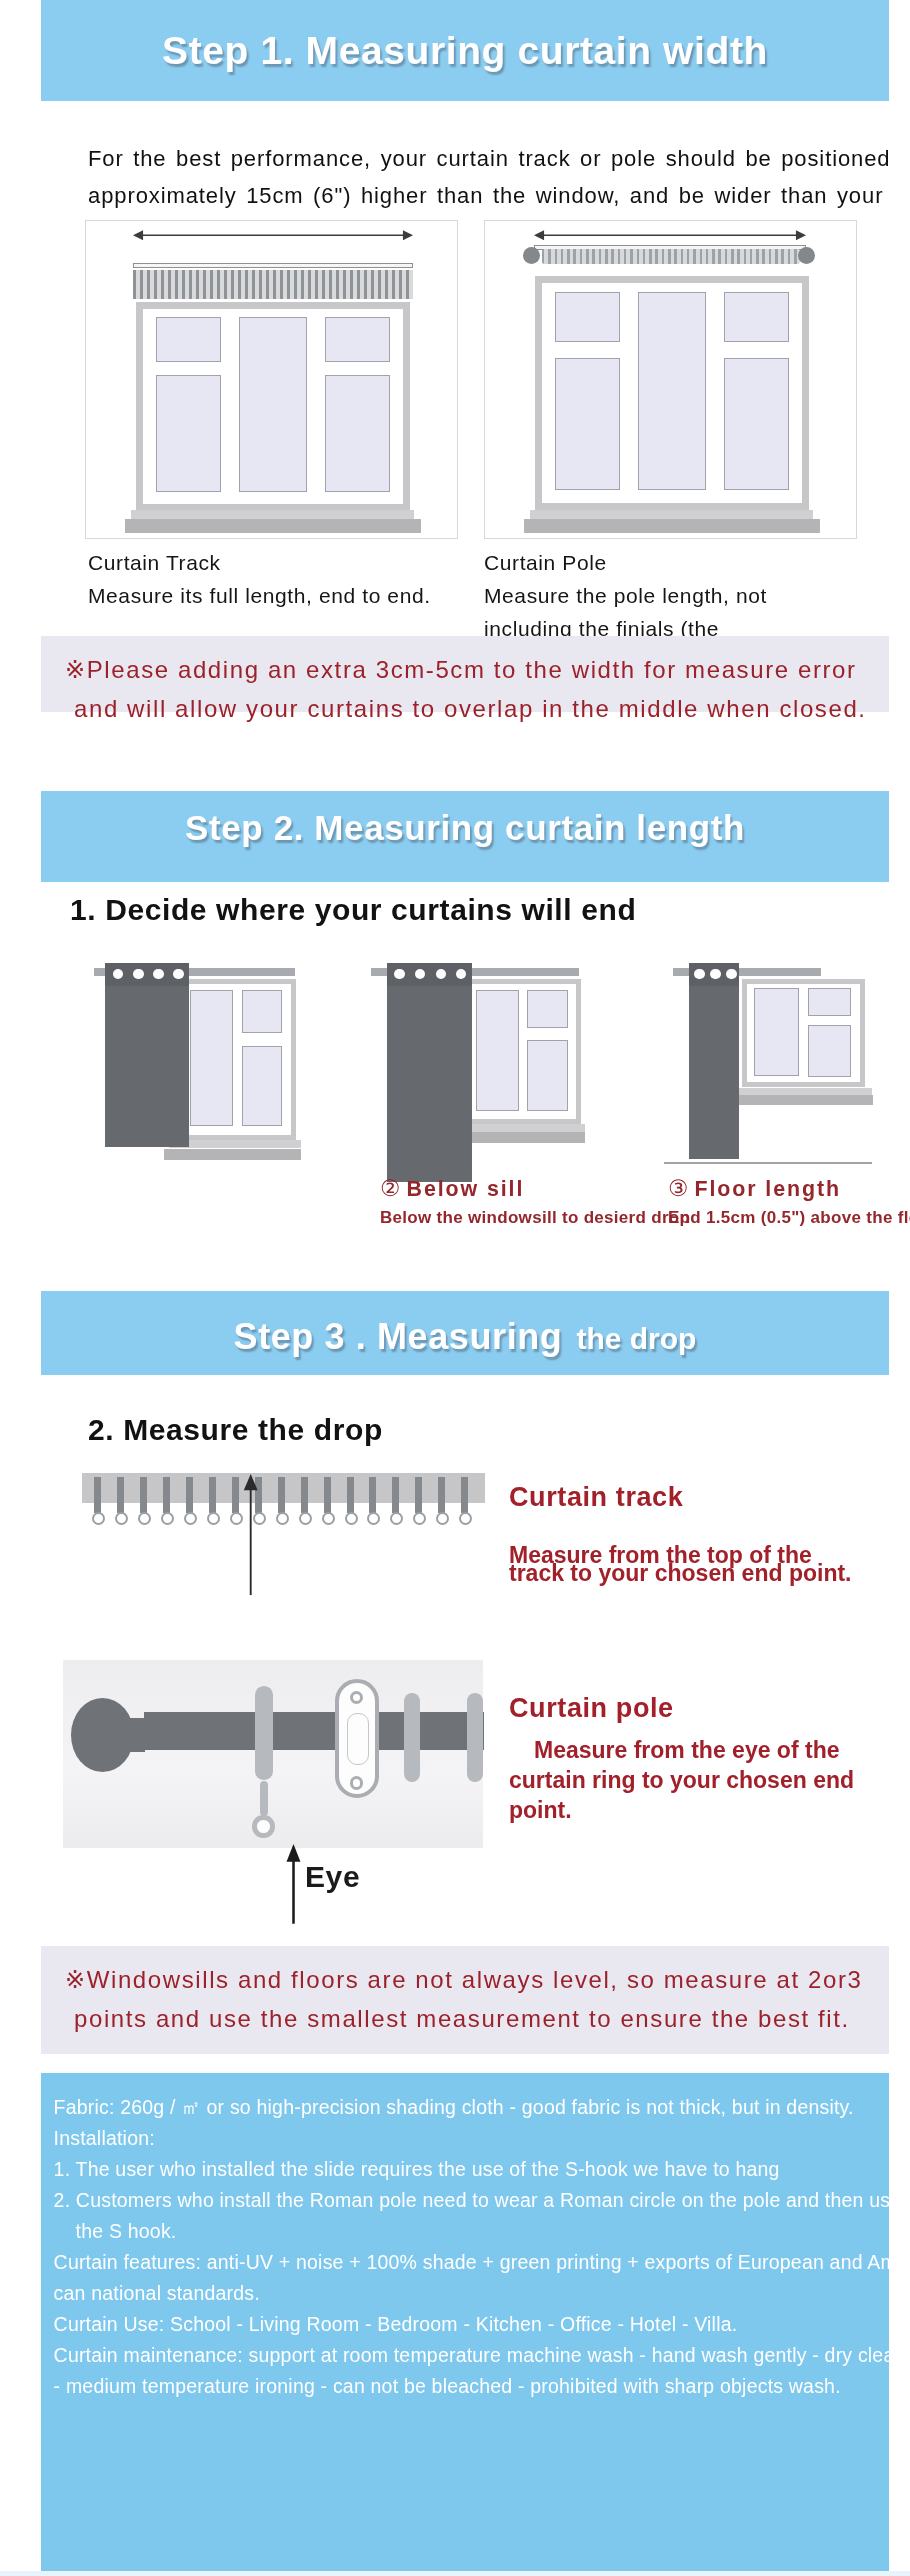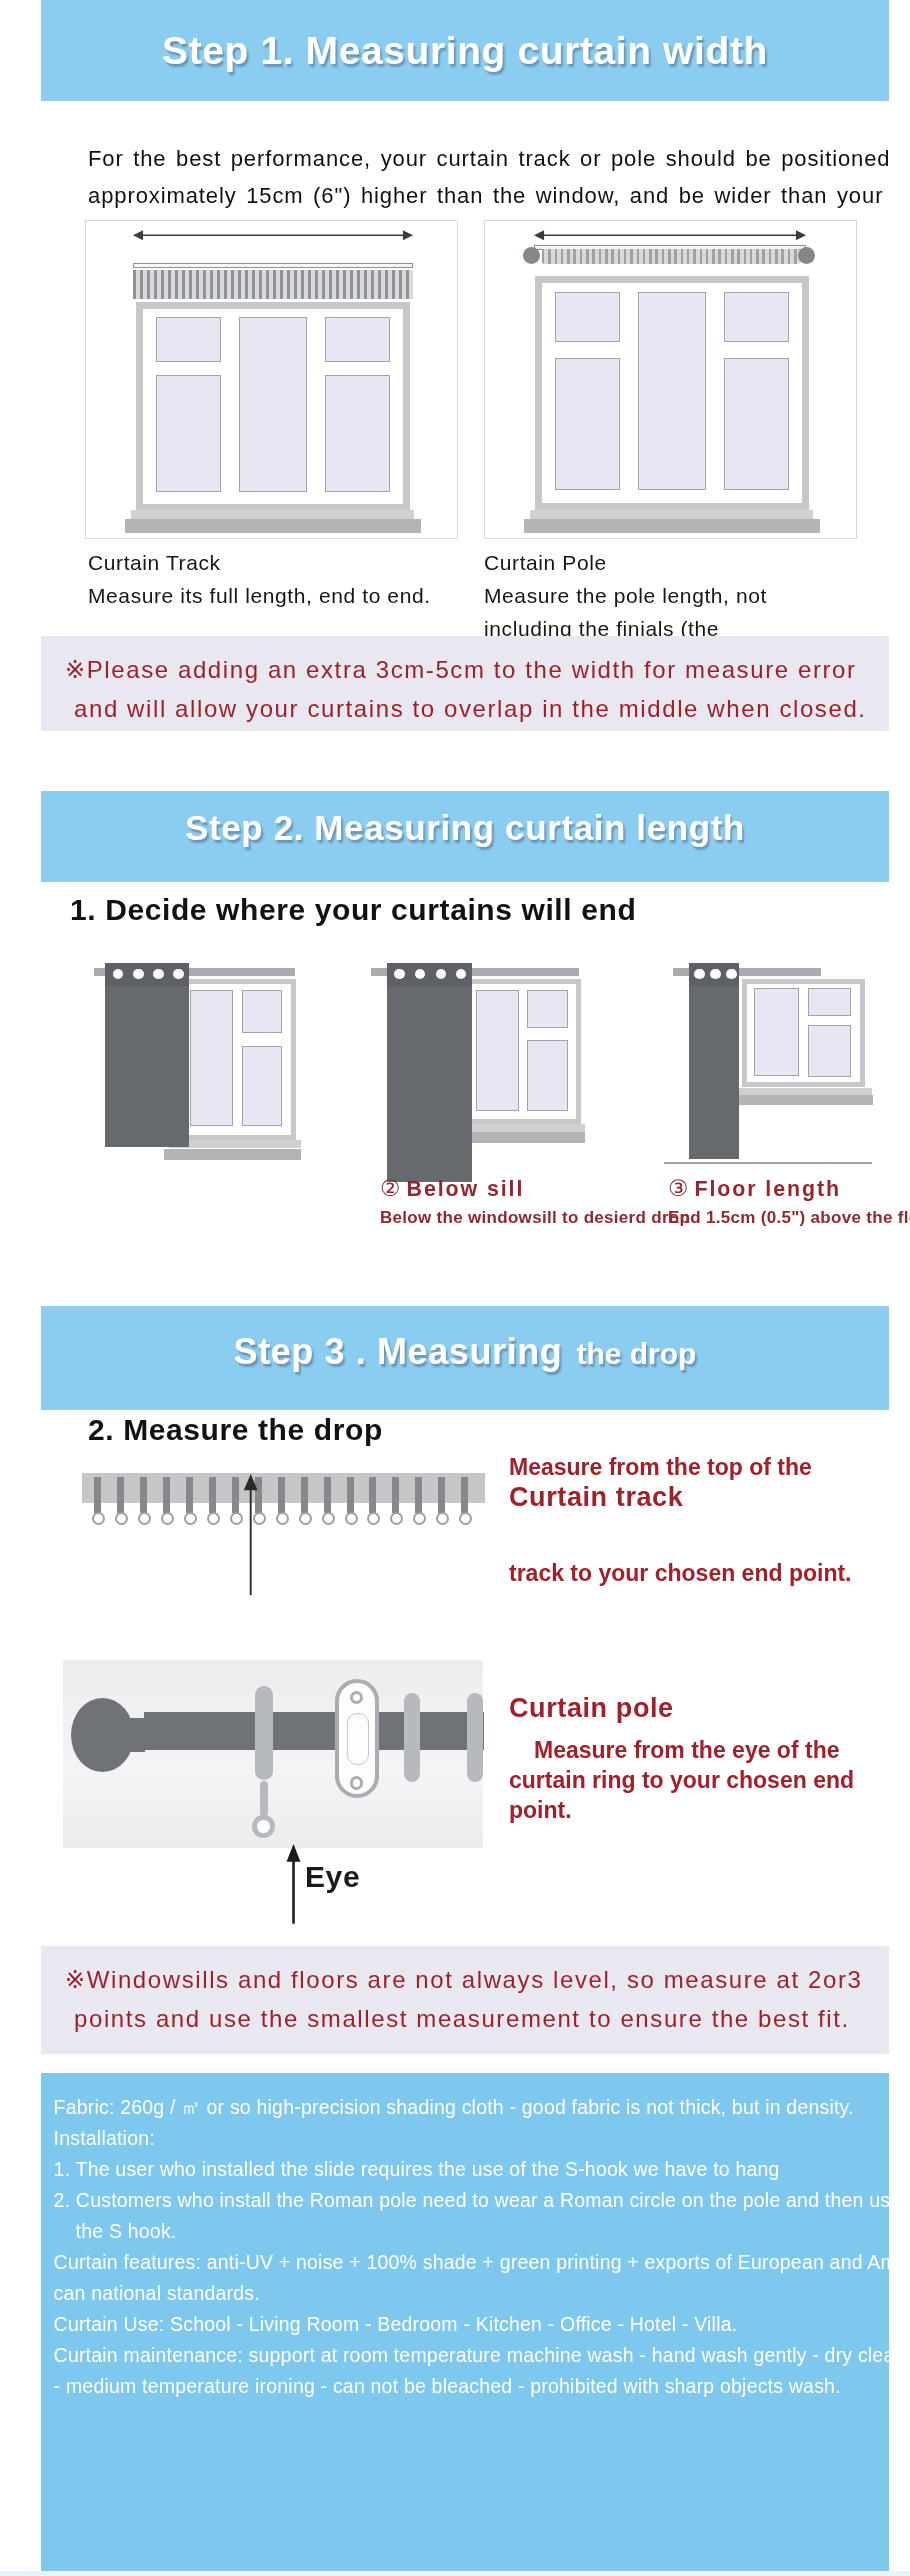--- a/index.html
+++ b/index.html
@@ -5,21 +5,21 @@
   html,body{margin:0;padding:0;background:#ffffff;}
   #page{position:relative;width:910px;height:2576px;background:#ffffff;overflow:hidden;
         font-family:"Liberation Sans","DejaVu Sans",sans-serif;}
 
   
   .banner{position:absolute;left:41px;width:848px;background:#8bcdf0;color:#ffffff;
           font-weight:bold;text-align:center;white-space:nowrap;
           text-shadow:1.9px 2.5px 1.9px rgba(90,120,145,.65);letter-spacing:0.6px;}
   #banner1{top:0;height:101px;line-height:101px;font-size:39px;}
   #banner2{top:791px;height:91px;line-height:74px;font-size:35px;}
-  #banner3{top:1291px;height:104px;line-height:92px;font-size:36px;margin-top:15px;}
+  #banner3{top:1291px;height:84px;line-height:92px;font-size:36px;}
   #banner3 .sub{font-size:30px;margin-left:14px;letter-spacing:0;}
 
   
   #intro{position:absolute;left:88px;top:140px;color:#111;font-size:22px;
          letter-spacing:0.9px;word-spacing:2.5px;line-height:37px;white-space:nowrap;}
 
   
   .panel{position:absolute;top:220px;width:373px;height:319px;background:#fff;border:0.6px solid #d8d8d8;box-sizing:border-box;}
   #panel-track{left:85px;} #panel-pole{left:484px;}
   .harrow{position:absolute;}
@@ -35,21 +35,21 @@
   .sill1{position:absolute;background:#d0d0d2;}
   .sill2{position:absolute;background:#b4b4b6;}
 
   
   .cap{position:absolute;top:546px;color:#161616;font-size:21px;line-height:33px;letter-spacing:0.6px;white-space:nowrap;}
   #cap-track{left:88px;} #cap-pole{left:484px;}
 
   
   .note{position:absolute;left:41px;width:848px;background:#e9e8f1;color:#9c212a;
         font-size:24px;letter-spacing:1.6px;white-space:nowrap;box-sizing:border-box;padding-left:24px;}
-  #note1{top:636px;height:95px;text-align:right;}
+  #note1{top:636px;height:76px;text-align:right;}
   #note2{top:1946px;height:108px;}
   .note .l1{position:absolute;top:20px;}
   .note .l2{position:absolute;top:59px;left:33px;}
 
   
   .hblack{position:absolute;color:#121212;font-weight:bold;font-size:30px;letter-spacing:0.6px;white-space:nowrap;}
   #heading1{left:70px;top:893px;}
   #heading2{left:88px;top:1413px;}
 
   
@@ -74,21 +74,21 @@
   .opt .d{margin-top:6.3px;font-size:17px;font-weight:bold;letter-spacing:0.3px;}
 
   
   #trackbar{position:absolute;left:82px;top:1473px;width:403px;height:30px;background:#c6c6c8;}
   #hooks{position:absolute;left:94px;top:1477px;width:384px;height:47px;}
   .hook{position:absolute;top:0;width:7px;height:36px;background:#85888d;}
   .hook::after{content:'';position:absolute;left:-2.5px;top:35px;width:9.4px;height:9.4px;border:2.5px solid #9aa0a4;border-radius:50%;background:#fff;}
   .redtitle{position:absolute;color:#a1202a;font-weight:bold;font-size:27px;letter-spacing:0.6px;white-space:nowrap;}
   .redbody{position:absolute;color:#a1202a;font-weight:bold;font-size:23px;line-height:30px;white-space:nowrap;}
   #track-title{left:509px;top:1482px;}
-  #track-b1{left:509px;top:1452px;} #track-b2{left:509px;top:1558px;}
+  #track-b1{left:509px;top:1540px;} #track-b2{left:509px;top:1558px;}
 
   
   #polepanel{position:absolute;left:63px;top:1660px;width:420px;height:188px;
              background:linear-gradient(180deg,#ededef 0%,#f4f4f6 60%,#ececee 100%);}
   .pp{position:absolute;background:#6f7277;}
   #pp-ball{left:7.5px;top:38px;width:63px;height:74px;border-radius:50%;}
   #pp-neck{left:63px;top:58px;width:19px;height:34px;}
   #pp-rod{left:81px;top:52px;width:340px;height:38px;}
   .ring{position:absolute;background:#b6b9bd;border-radius:8.8px;}
   #ring1{left:192px;top:26.4px;width:17.6px;height:94px;}

